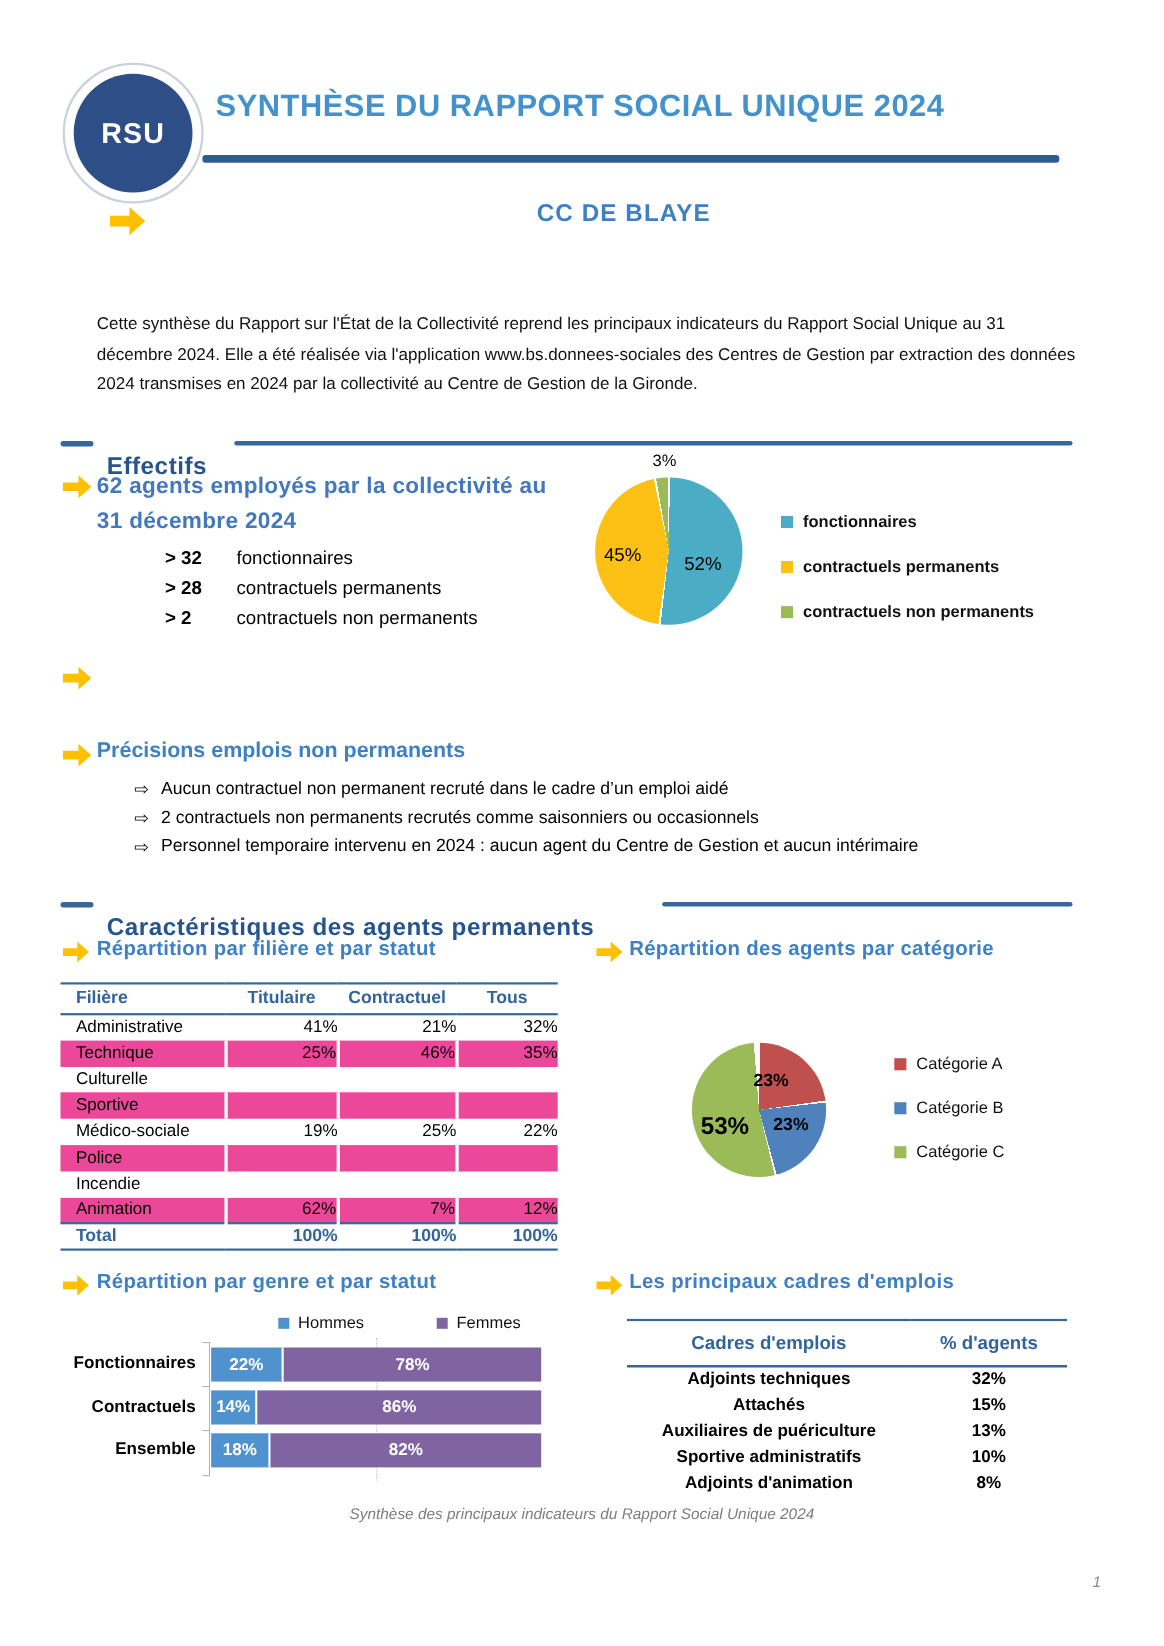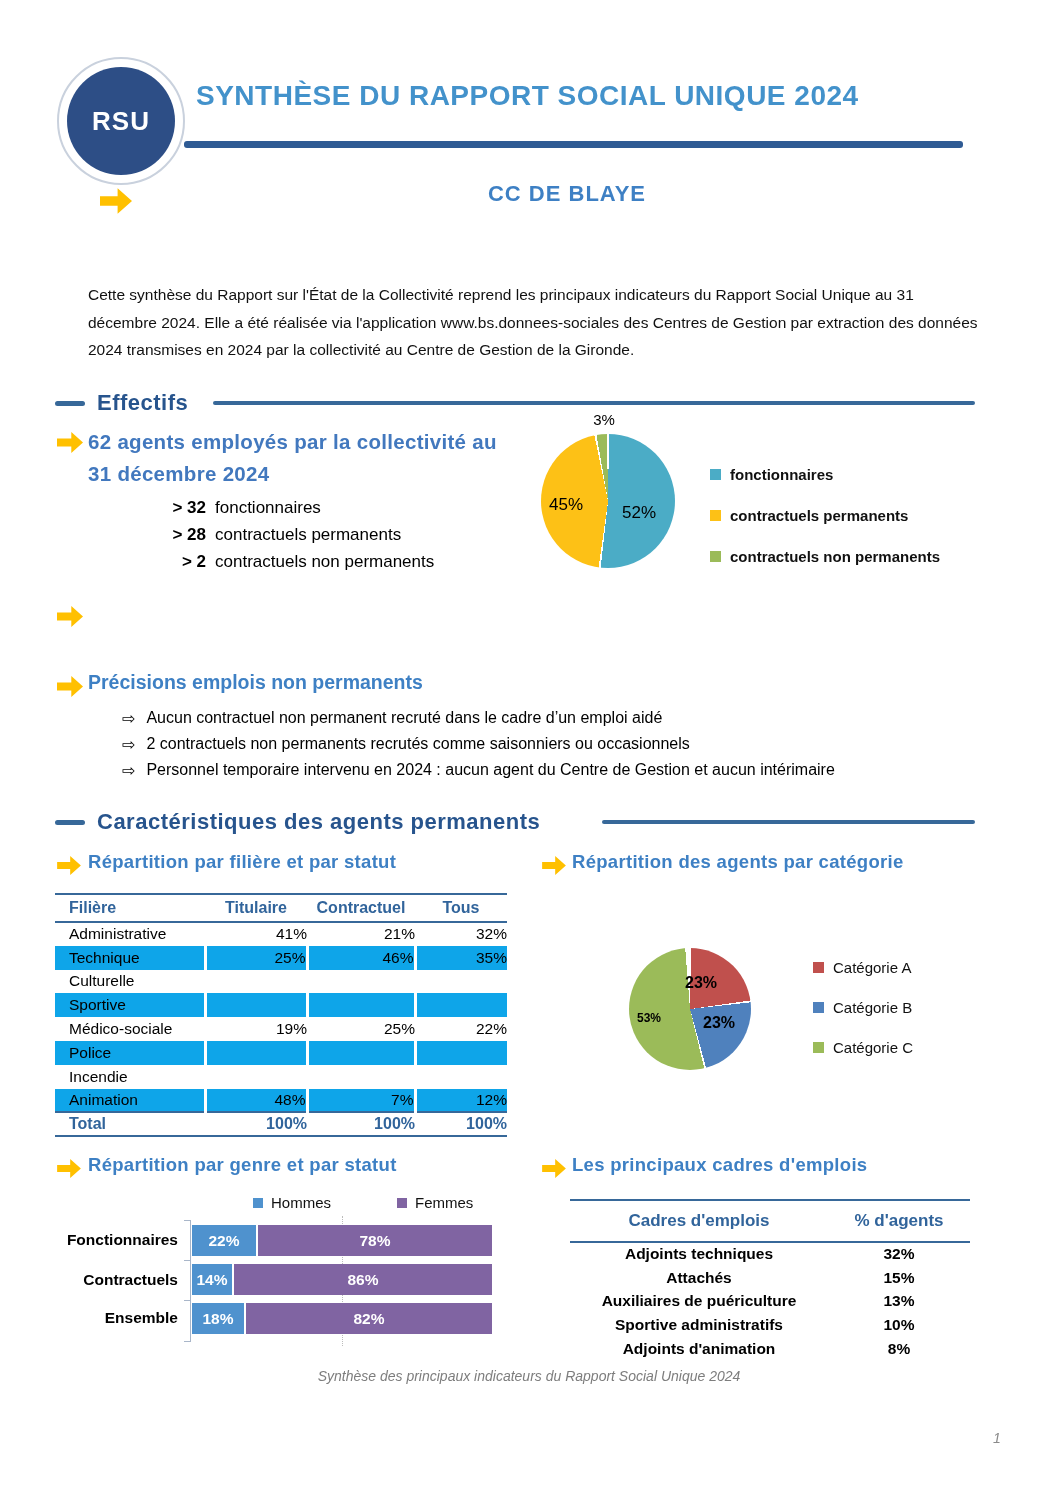--- a/index.html
+++ b/index.html
@@ -23,30 +23,30 @@
   
   .yarrow { position:absolute; display:block; }
   .yarrow svg { display:block; }
 
   
   .intro { position:absolute; left:88px; top:281px; width:894px; font-size:15.5px;
            line-height:1.78; color:#111111; }
 
   
   .sec-dash { position:absolute; height:5px; background:#376899; border-radius:3px; }
-  .sec-title { position:absolute; font-size:22px; font-weight:bold; color:#27548D; letter-spacing:0.5px; }
+  .sec-title { position:absolute; font-size:22px; font-weight:bold; color:#27548D; letter-spacing:0.5px;margin-top:21px; }
   .sec-rule { position:absolute; height:4px; background:#376899; border-radius:2px; }
   .sub-title { position:absolute; font-size:18.5px; font-weight:bold; color:#3E80C4; letter-spacing:0.3px; }
 
   
   .headline { position:absolute; left:88px; top:426px; font-size:20.5px; font-weight:bold;
               color:#4278BE; line-height:1.55; letter-spacing:0.3px; }
   .counts { position:absolute; left:150px; top:494px; }
   .count-row { display:flex; height:27px; align-items:center; font-size:17px; }
-  .count-marker { width:56px; text-align:right; font-weight:bold; color:#000; }
+  .count-marker { width:56px; font-weight:bold; color:#000; }
   .count-label { margin-left:9px; color:#000; }
 
   .pie { position:absolute; border-radius:50%; }
   .pie-label { position:absolute; color:#000; }
   .legend-col { position:absolute; }
   .legend-item { display:flex; align-items:center; }
   .legend-swatch { width:11px; height:11px; flex:0 0 11px; }
   .legend-text { margin-left:9px; font-size:15px; font-weight:bold; color:#111; }
   .legend-text.normal { font-weight:normal; font-size:15px; }
 
@@ -58,21 +58,21 @@
 
   
   .t1 { position:absolute; left:55px; top:893px; width:452px; border-collapse:collapse;
         border-top:2px solid #376899; border-bottom:2px solid #376899; }
   .t1 th { height:28px; font-size:16px; font-weight:bold; color:#31649B;
            border-bottom:2px solid #376899; }
   .t1 th:first-child { text-align:left; padding-left:14px; width:150px; }
   .t1 th.c2 { width:102px; } .t1 th.c3 { width:108px; } .t1 th.c4 { width:92px; }
   .t1 td { height:23.8px; font-size:15.5px; color:#000; text-align:right; }
   .t1 td:first-child { text-align:left; padding-left:14px; }
-  .t1 tr.stripe td { background:#0ea5e9; }
+  .t1 tr.stripe td { background:#ec4899; }
   .t1 tr.stripe td + td { border-left:3px solid #ffffff; }
   .t1 tfoot td { font-weight:bold; color:#31649B; border-top:2px solid #376899; font-size:16px; }
 
   
   .gc-legend-item { position:absolute; display:flex; align-items:center; }
   .gc-swatch { width:10px; height:10px; flex:0 0 10px; }
   .gc-legend-label { margin-left:8px; font-size:15px; font-weight:normal; color:#111; }
   .bar-cat-label { position:absolute; left:30px; width:148px; text-align:right;
                    font-size:15.5px; font-weight:600; color:#000; }
   .bar-row { position:absolute; left:192px; width:300px; height:31px; display:flex; }
@@ -251,21 +251,21 @@
         <td></td>
       </tr>
       <tr>
         <td>Incendie</td>
         <td></td>
         <td></td>
         <td></td>
       </tr>
       <tr class="stripe">
         <td>Animation</td>
-        <td>48%</td>
+        <td>62%</td>
         <td>7%</td>
         <td>12%</td>
       </tr>
     </tbody>
     <tfoot>
       <tr>
         <td>Total</td>
         <td>100%</td>
         <td>100%</td>
         <td>100%</td>
@@ -276,21 +276,21 @@
   <span class="yarrow" style="left:542px; top:856px;">
     <svg width="24" height="19" viewBox="0 0 20 16">
         <polygon points="0,5 11,5 11,0 20,8 11,16 11,11 0,11" fill="#FFC000"></polygon>
       </svg>
   </span>
   <div class="sub-title" style="left:572px; top:851px;">Répartition des agents par catégorie</div>
 
   <div class="pie" style="left: 629px; top: 948px; width: 122px; height: 122px; background: conic-gradient(rgb(255, 255, 255) 0deg, rgb(255, 255, 255) 0.9deg, rgb(192, 80, 77) 0.9deg, rgb(192, 80, 77) 81.9deg, rgb(255, 255, 255) 81.9deg, rgb(255, 255, 255) 82.8deg, rgb(255, 255, 255) 82.8deg, rgb(255, 255, 255) 83.7deg, rgb(79, 129, 189) 83.7deg, rgb(79, 129, 189) 164.7deg, rgb(255, 255, 255) 164.7deg, rgb(255, 255, 255) 165.6deg, rgb(255, 255, 255) 165.6deg, rgb(255, 255, 255) 166.5deg, rgb(155, 187, 89) 166.5deg, rgb(155, 187, 89) 355.5deg, rgb(255, 255, 255) 355.5deg, rgb(255, 255, 255) 356.4deg);"></div>
   <div class="pie-label" style="left:685px; top:974px; font-size:16px; font-weight:bold;">23%</div>
   <div class="pie-label" style="left:703px; top:1014px; font-size:16px; font-weight:bold;">23%</div>
-  <div class="pie-label" style="left:637px; top:1011px; font-size:12px; font-weight:bold;">53%</div>
+  <div class="pie-label" style="left:637px; top:1011px; font-size:22px; font-weight:bold;">53%</div>
 
   <div class="legend-col" style="left:813px; top:959px;">
     <div class="legend-item" style="margin-bottom:23px;">
       <span class="legend-swatch" style="background-color: rgb(192, 80, 77);"></span>
       <span class="legend-text normal">Catégorie A</span>
     </div>
     <div class="legend-item" style="margin-bottom:23px;">
       <span class="legend-swatch" style="background-color: rgb(79, 129, 189);"></span>
       <span class="legend-text normal">Catégorie B</span>
     </div>

